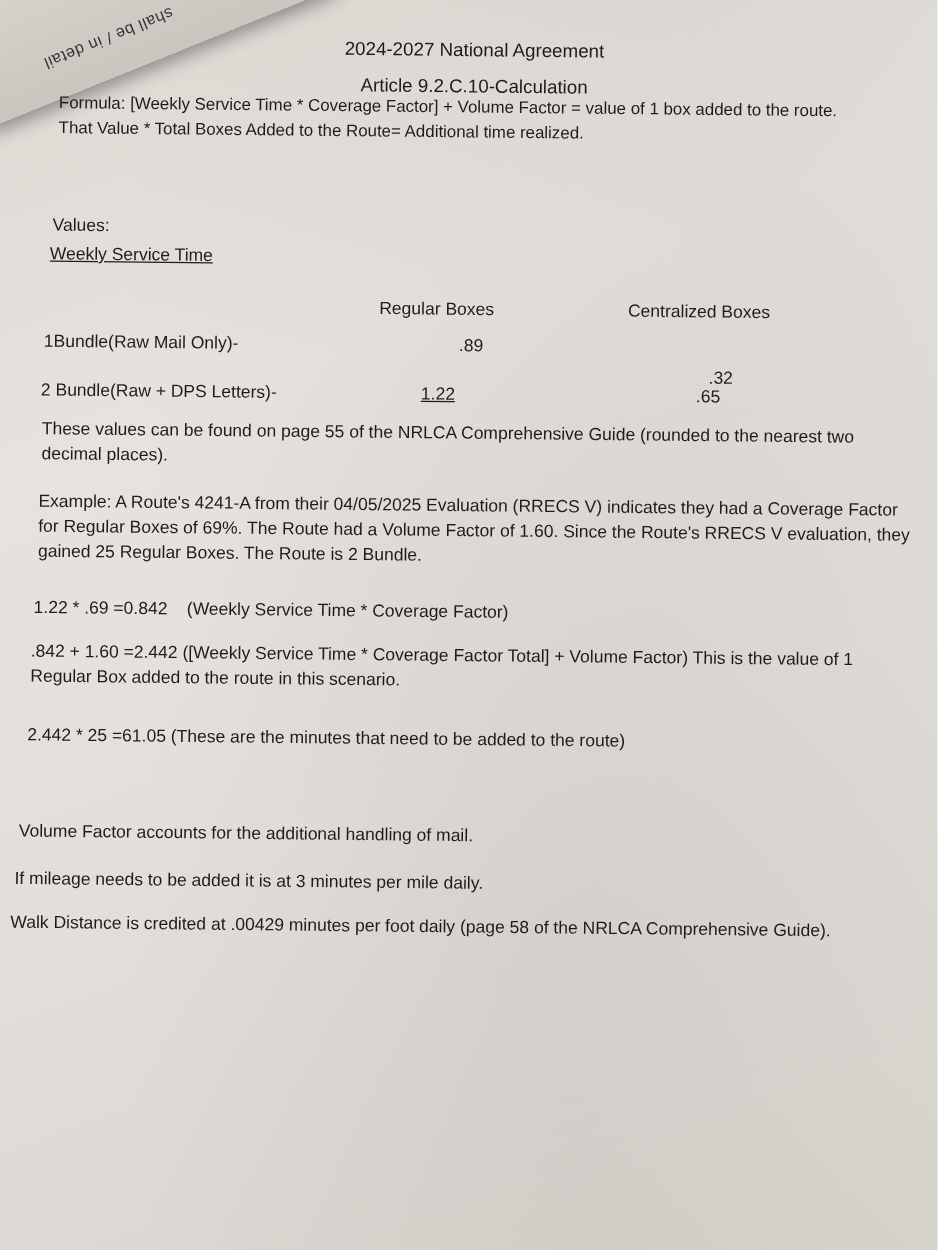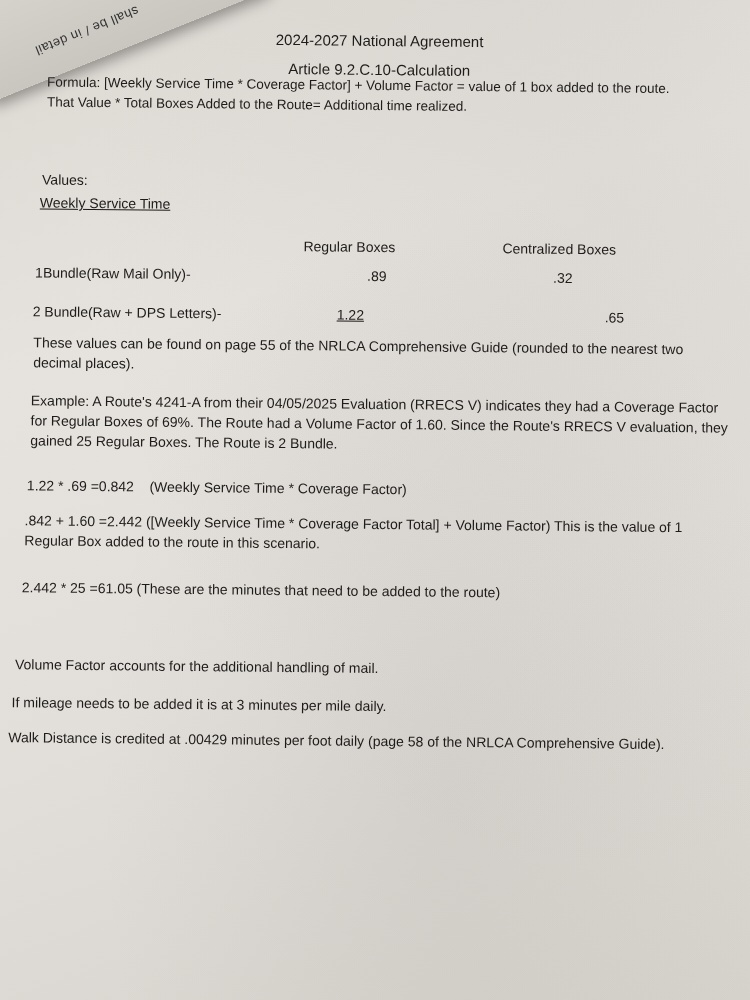--- a/index.html
+++ b/index.html
@@ -37,23 +37,23 @@
   .values-label { left:44px; top:155px;margin-top:14px; }
   .wst { left:42px; top:192px; text-decoration: underline; }
   .th { position:absolute; top:235px; font-size:14px; }
   .th-reg { left:306px;text-align:right; }
   .th-cen { left:505px; }
   .row { position:absolute; font-size:14px; }
   .row .lbl { position:absolute; left:0; white-space:nowrap; }
   .row .v1 { position:absolute; white-space:nowrap; }
   .row .v2 { position:absolute; white-space:nowrap; }
   .r1 { top:264px; left:38px; }
-  .r1 .v1 { left:332px; } .r1 .v2 { left:518px; }
+  .r1 .v1 { left:332px; } .r1 .v2 { left:532px;margin-top:24px; }
   .r2 { top:303px; left:36px; }
-  .r2 .v1 { left:304px;text-decoration:underline; } .r2 .v2 { left:524px;margin-left:48px; }
+  .r2 .v1 { left:304px;text-decoration:underline; } .r2 .v2 { left:524px; }
   .p-found { left:37px; top:332px; width:690px; }
   .p-example { left:35px; top:390px; width:700px; }
   .p-calc1 { left:32px; top:475px; }
   .p-calc2 { left:30px; top:510px; width:700px; }
   .p-calc3 { left:28px; top:577px; }
   .p-vol { left:22px; top:654px; }
   .p-mile { left:19px; top:692px; }
   .p-walk { left:16px; top:727px; width:690px; }
 </style>
 </head>

